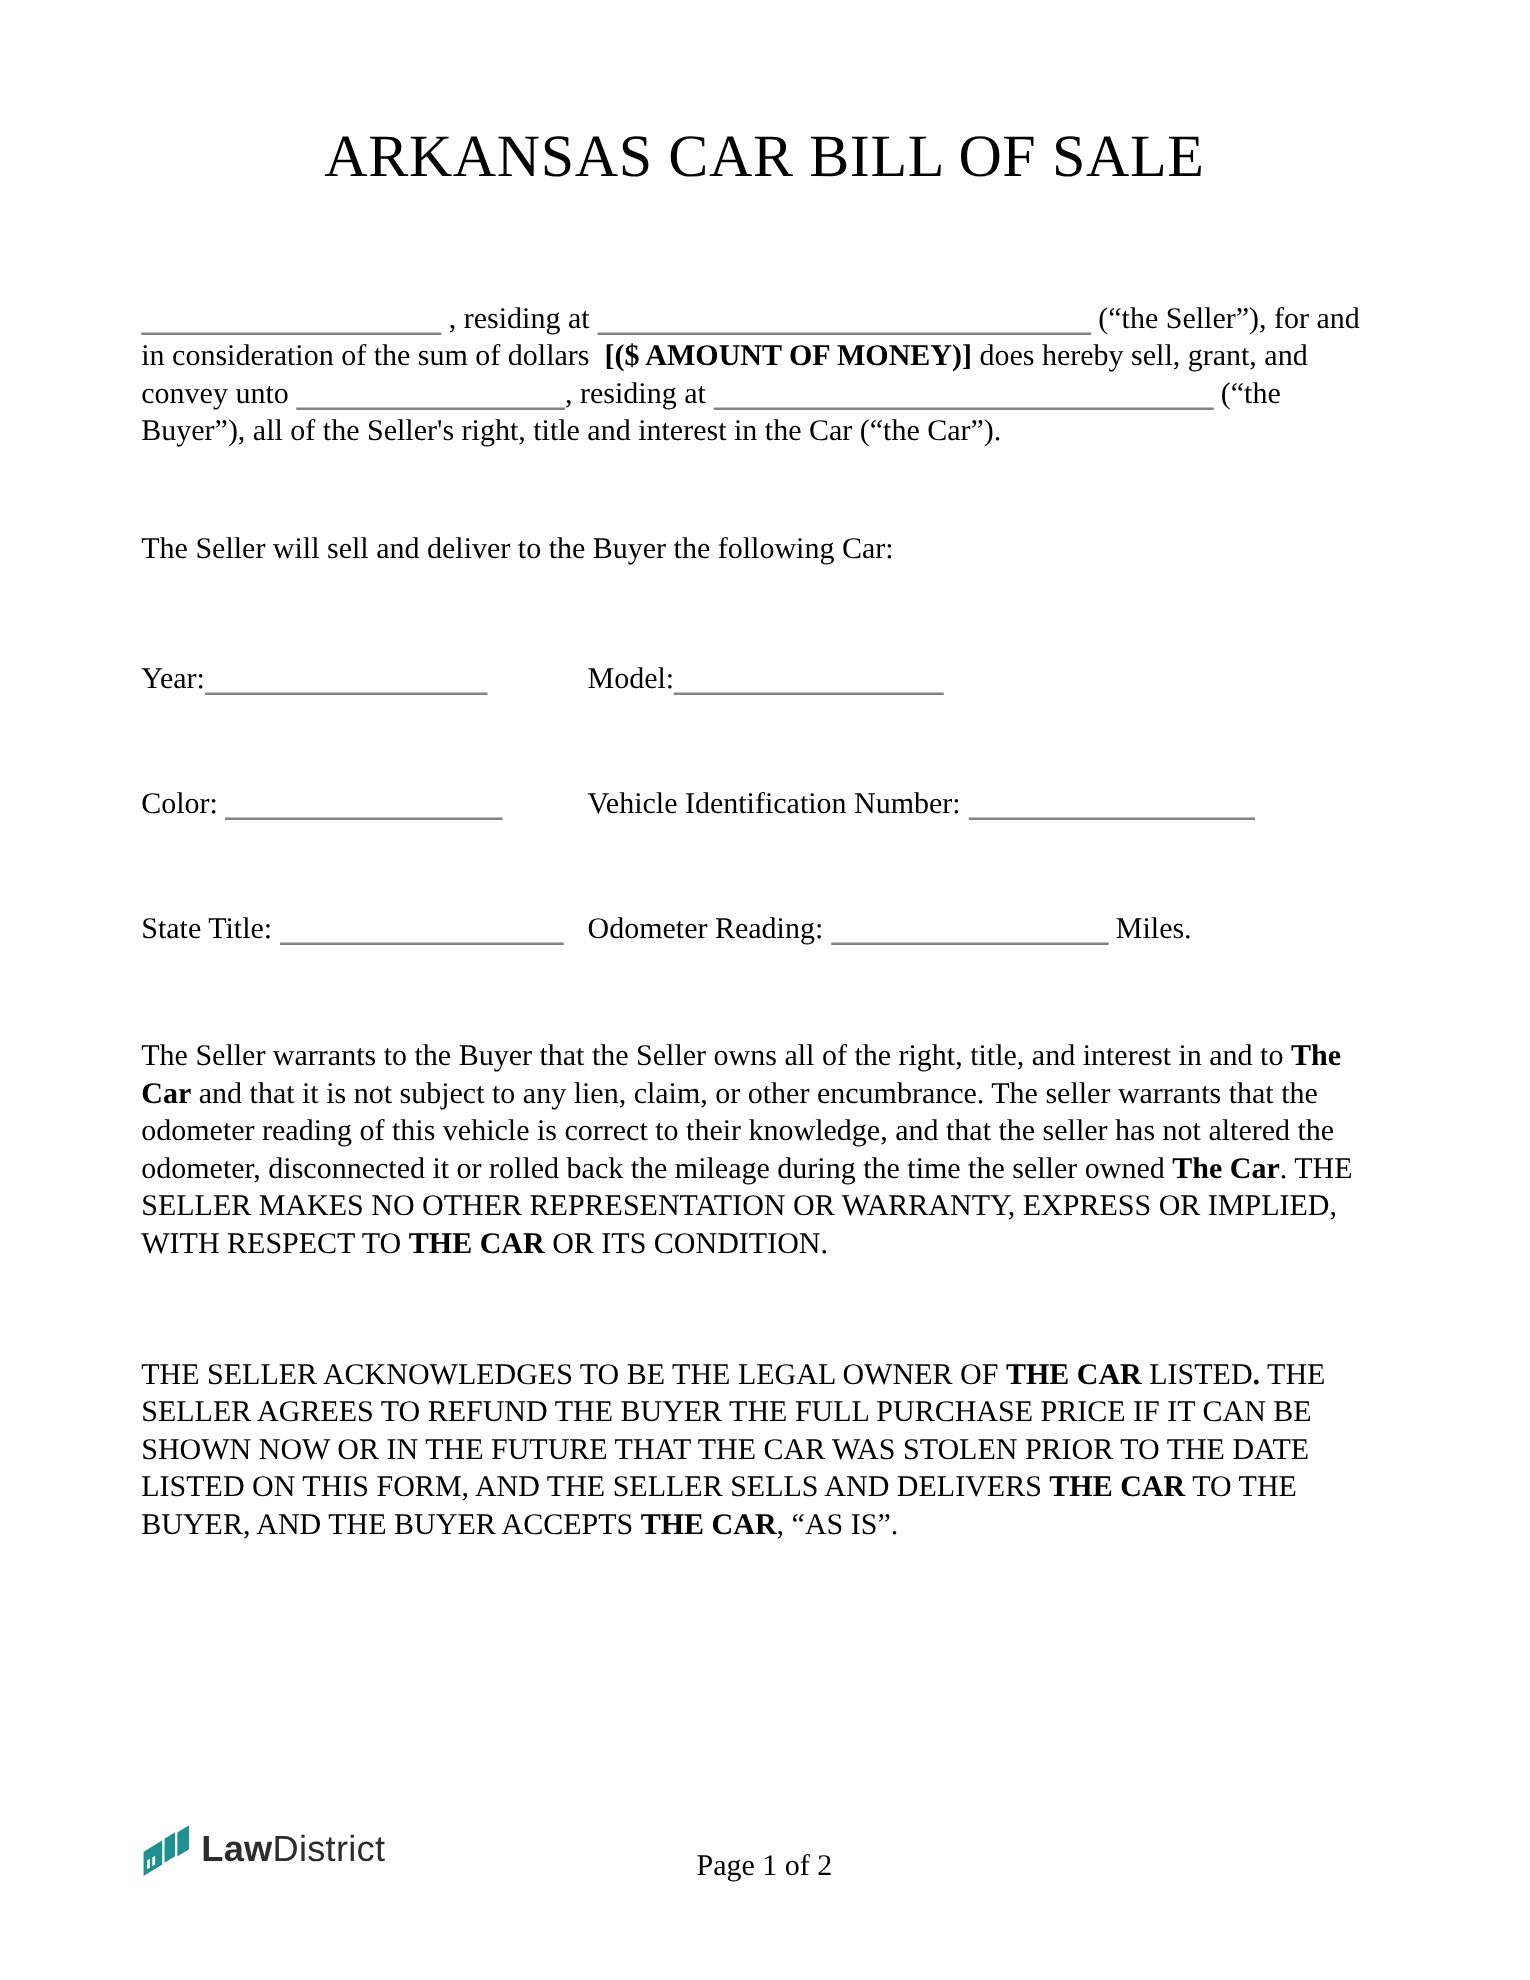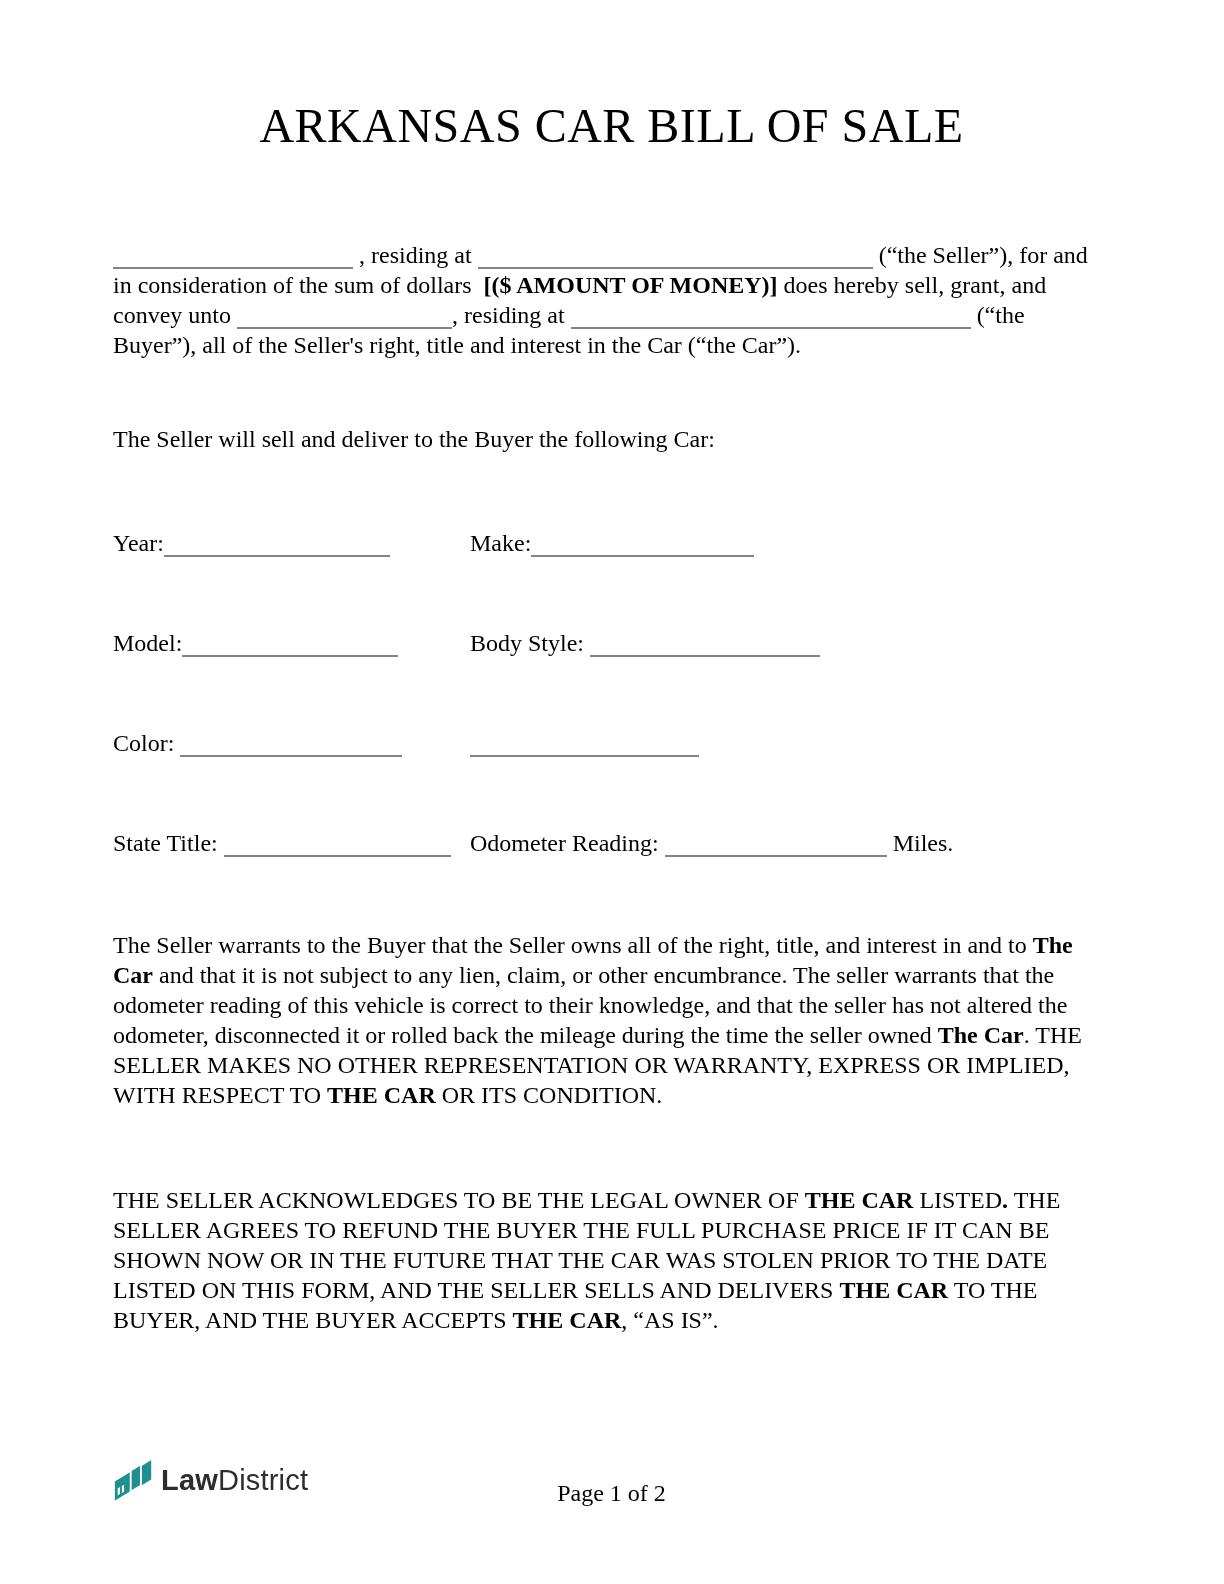--- a/index.html
+++ b/index.html
@@ -87,25 +87,23 @@
 <div class="content">
 
   <h1 class="doc-title">ARKANSAS CAR BILL OF SALE</h1>
 
   <p class="intro"><span class="blank" style="width: 240px;"></span> , residing at <span class="blank" style="width: 395px;"></span> (“the Seller”), for and in consideration of the sum of dollars &nbsp;<strong>[($ AMOUNT OF MONEY)]</strong> does hereby sell, grant, and convey unto <span class="blank" style="width: 215px;"></span>, residing at <span class="blank" style="width: 400px;"></span> (“the Buyer”), all of the Seller's right, title and interest in the Car (“the Car”).</p>
 
   <p class="deliver">The Seller will sell and deliver to the Buyer the following Car:</p>
 
   <div class="fields">
       <div class="field"><span>Year:</span><span class="blank" style="width: 226px;"></span></div>
-      <div class="field"><span>Make:</span><span class="blank" style="width: 223px;"></span></div>
       <div class="field"><span>Model:</span><span class="blank" style="width: 216px;"></span></div>
-      <div class="field"><span>Body Style: </span><span class="blank" style="width: 230px;"></span></div>
       <div class="field"><span>Color: </span><span class="blank" style="width: 222px;"></span></div>
-      <div class="field"><span class="blank" style="width: 229px;"></span></div>
+      <div class="field"><span>Vehicle Identification Number: </span><span class="blank" style="width: 229px;"></span></div>
       <div class="field"><span>State Title: </span><span class="blank" style="width: 227px;"></span></div>
       <div class="field"><span>Odometer Reading: </span><span class="blank" style="width: 222px;"></span><span> Miles.</span></div>
     </div>
 
   <p class="warranty">The Seller warrants to the Buyer that the Seller owns all of the right, title, and interest in and to <strong>The Car</strong> and that it is not subject to any lien, claim, or other encumbrance. The seller warrants that the odometer reading of this vehicle is correct to their knowledge, and that the seller has not altered the odometer, disconnected it or rolled back the mileage during the time the seller owned <strong>The Car</strong>. THE SELLER MAKES NO OTHER REPRESENTATION OR WARRANTY, EXPRESS OR IMPLIED, WITH RESPECT TO <strong>THE CAR</strong> OR ITS CONDITION.</p>
 
   <p class="ack">THE SELLER ACKNOWLEDGES TO BE THE LEGAL OWNER OF <strong>THE CAR</strong> LISTED<strong>.</strong> THE SELLER AGREES TO REFUND THE BUYER THE FULL PURCHASE PRICE IF IT CAN BE SHOWN NOW OR IN THE FUTURE THAT THE CAR WAS STOLEN PRIOR TO THE DATE LISTED ON THIS FORM, AND THE SELLER SELLS AND DELIVERS <strong>THE CAR</strong> TO THE BUYER, AND THE BUYER ACCEPTS <strong>THE CAR</strong>, “AS IS”.</p>
 </div>
 
 <div class="footer">

